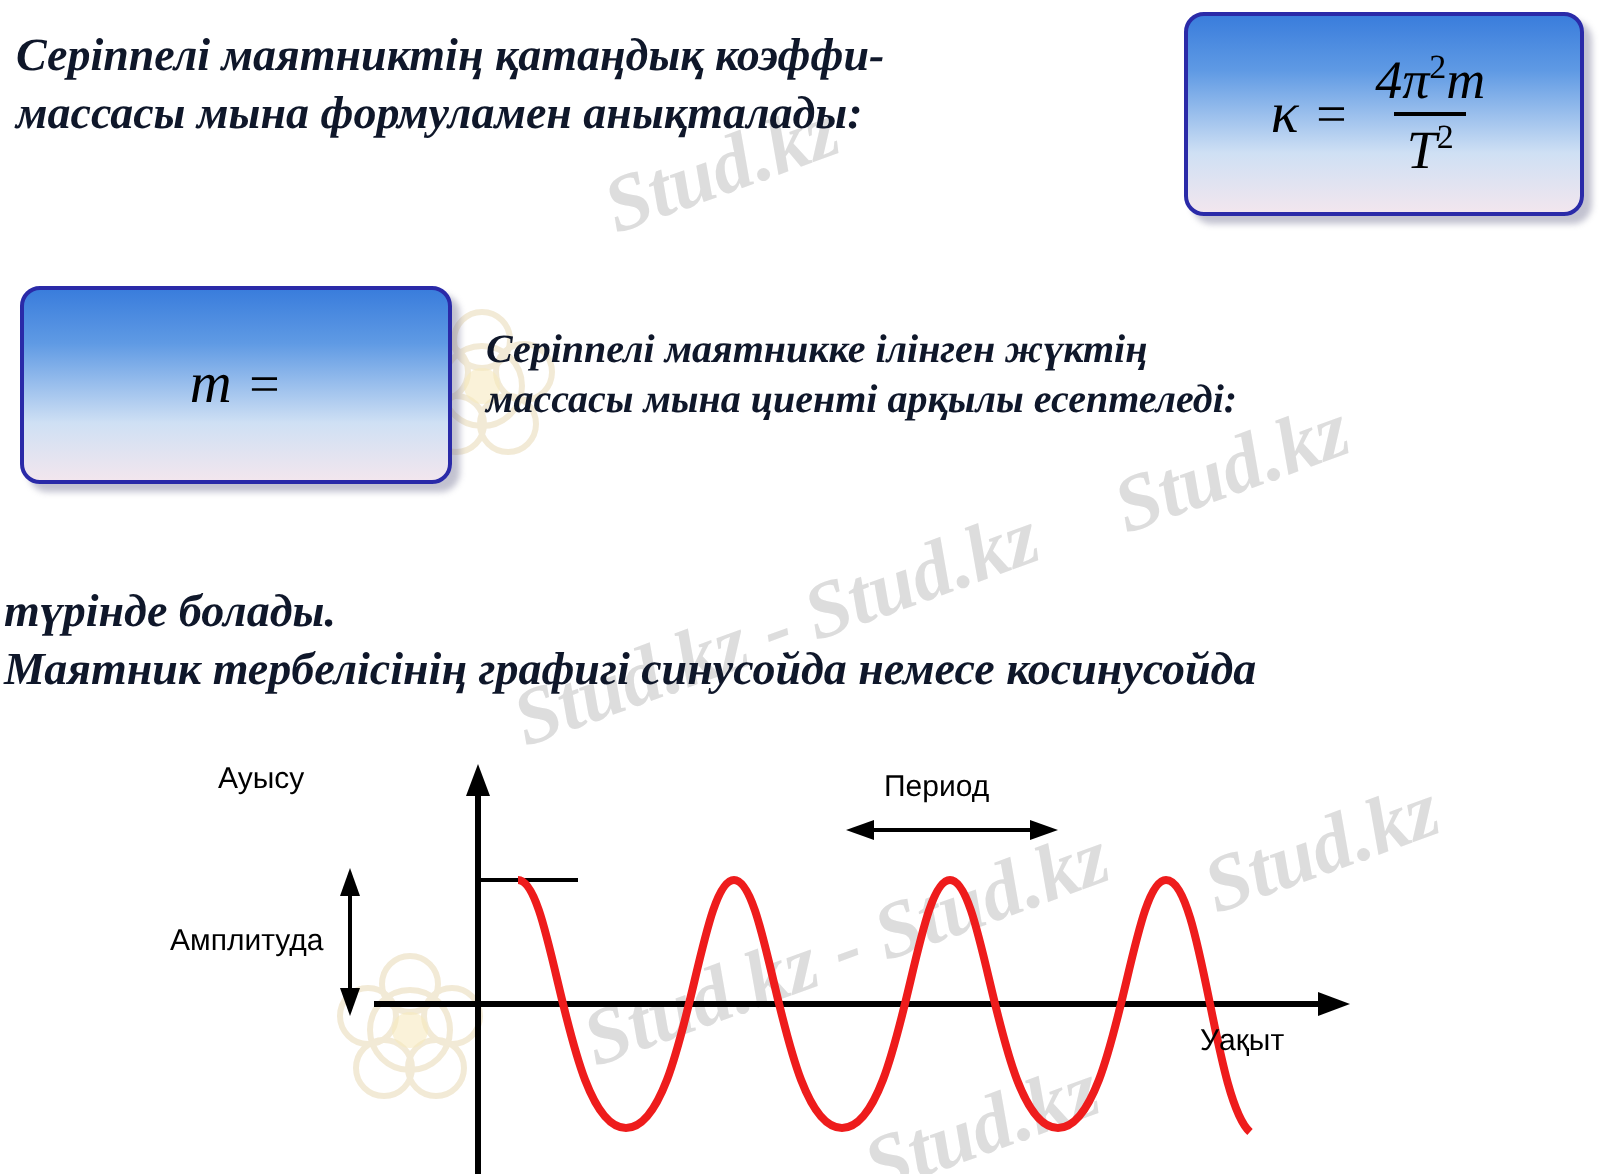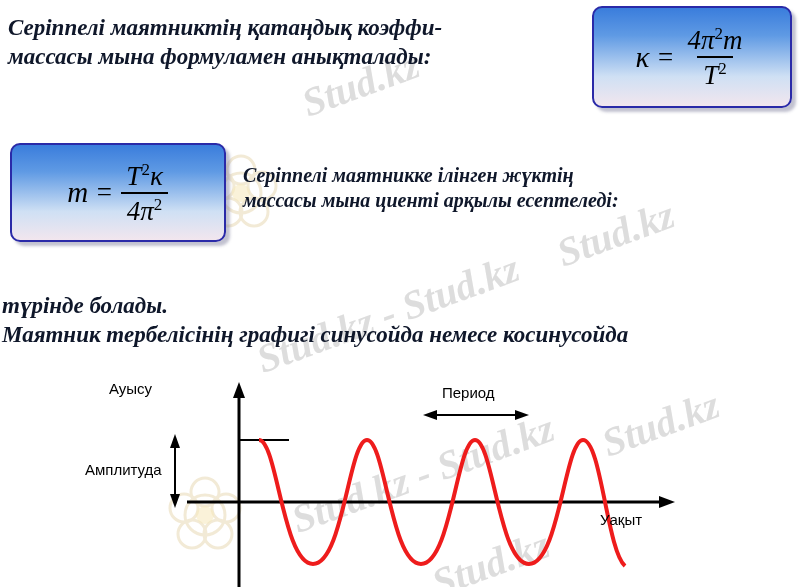--- a/index.html
+++ b/index.html
@@ -170,24 +170,20 @@
         <span class="num"><span>4</span><span>π</span><span class="sup">2</span><span>m</span></span>
         <span class="den"><span>T</span><span class="sup">2</span></span>
       </span>
     </div>
   </div>
 
   <div class="formula-box" id="formula-box-mass">
     <div class="eq">
       <span class="lhs">m</span>
       <span>=</span>
-      <span class="frac">
-        <span class="num"><span>T</span><span class="sup">2</span><span>κ</span></span>
-        <span class="den"><span>4</span><span>π</span><span class="sup">2</span></span>
-      </span>
     </div>
   </div>
 
   <div class="txt" id="text-block-2">
     <div>Серіппелі маятникке ілінген жүктің</div>
     <div>массасы мына циенті арқылы есептеледі:</div>
   </div>
 
   <div class="txt" id="text-block-3">
     <div>түрінде болады.</div>

